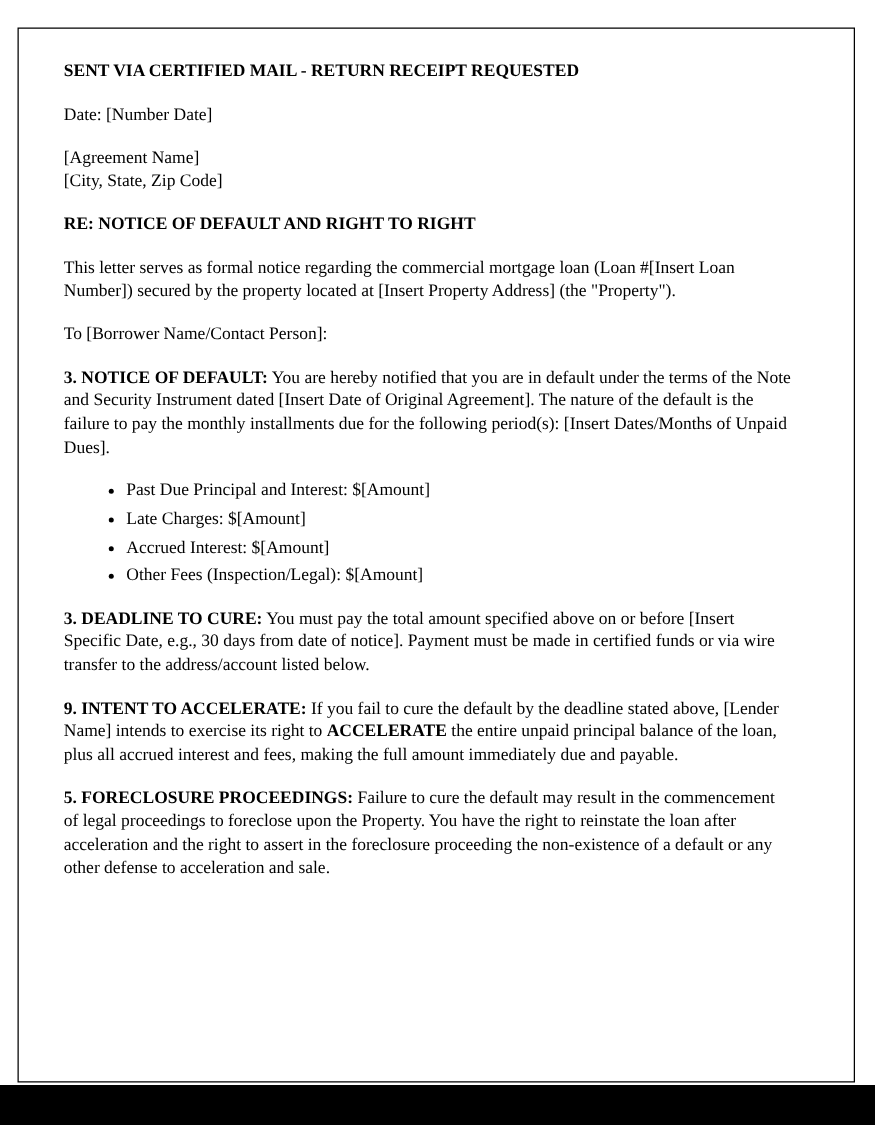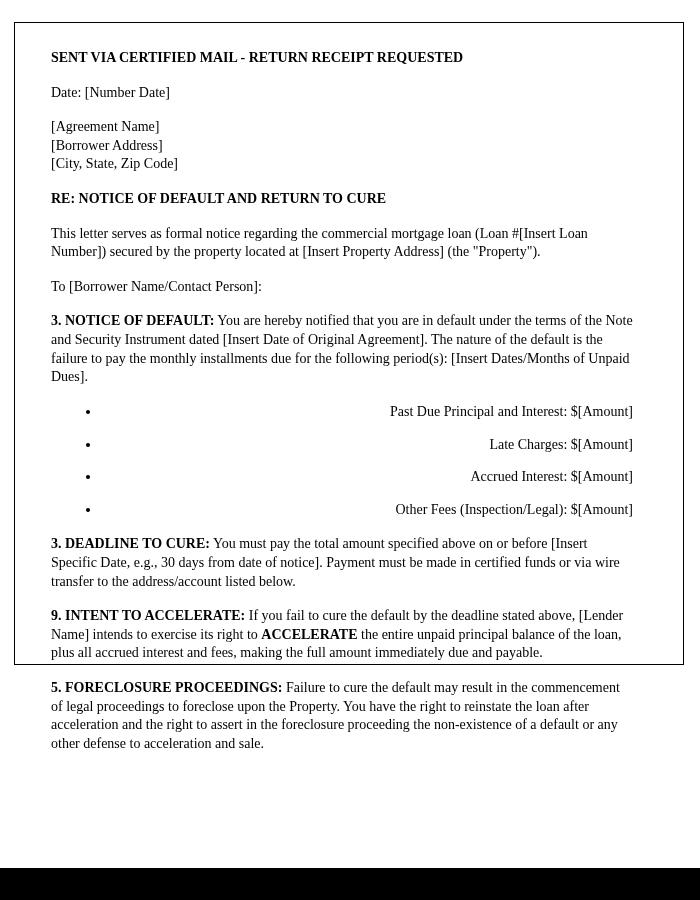--- a/index.html
+++ b/index.html
@@ -21,21 +21,21 @@
     bottom: 0;
     width: 700px;
     height: 32px;
     background: #000000;
   }
   .paper {
     position: absolute;
     left: 14px;
     top: 22px;
     width: 670px;
-    height: 643px;
+    height: 844px;
     box-sizing: border-box;
     background: #ffffff;
     border: 1px solid #000000;
     padding: 26px 50px 0 36px;
   }
   .paper p {
     margin: 0 0 16px 0;
     font-size: 14px;
     line-height: 1.33;
   }
@@ -49,40 +49,38 @@
     font-size: 14px;
     line-height: 1.33;
   }
   ul.cure-list {
     margin: 0 0 16px 0;
     padding-left: 50px;
     font-size: 14px;
     line-height: 1.33;
   }
   ul.cure-list li {
-    margin: 14px 0 2px 0;
-    text-align: right;
+    margin: 4px 0 2px 0;
   }
 </style>
 </head>
 <body>
 
 <div class="paper">
 
   <p class="bold">SENT VIA CERTIFIED MAIL - RETURN RECEIPT REQUESTED</p>
 
   <p>Date: [Number Date]</p>
 
   <div class="addr-block">
     <div class="addr-line">[Agreement Name]</div>
-    <div class="addr-line">[Borrower Address]</div>
     <div class="addr-line">[City, State, Zip Code]</div>
   </div>
 
-  <p class="bold">RE: NOTICE OF DEFAULT AND RETURN TO CURE</p>
+  <p class="bold">RE: NOTICE OF DEFAULT AND RIGHT TO RIGHT</p>
 
   <p>This letter serves as formal notice regarding the commercial mortgage loan (Loan #[Insert Loan Number]) secured by the property located at [Insert Property Address] (the "Property").</p>
 
   <p>To [Borrower Name/Contact Person]:</p>
 
   <p><strong>3. NOTICE OF DEFAULT:</strong><span> You are hereby notified that you are in default under the terms of the Note and Security Instrument dated [Insert Date of Original Agreement]. The nature of the default is the failure to pay the monthly installments due for the following period(s): [Insert Dates/Months of Unpaid Dues].</span></p>
 
 
   <ul class="cure-list">
     <li>Past Due Principal and Interest: $[Amount]</li>

